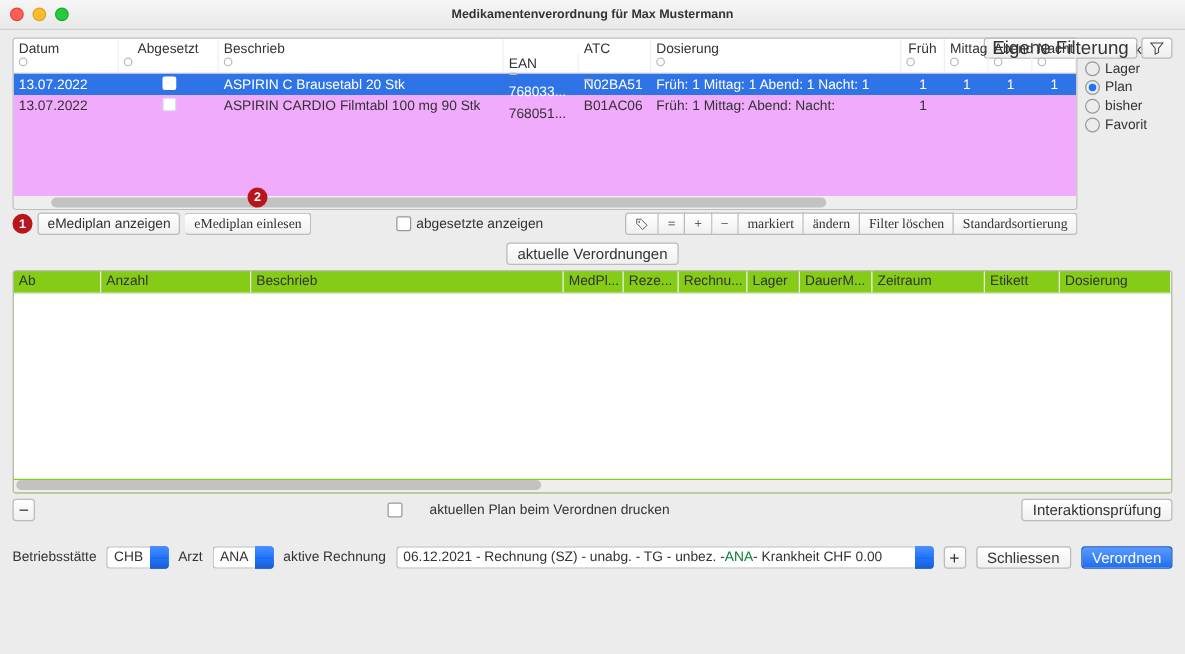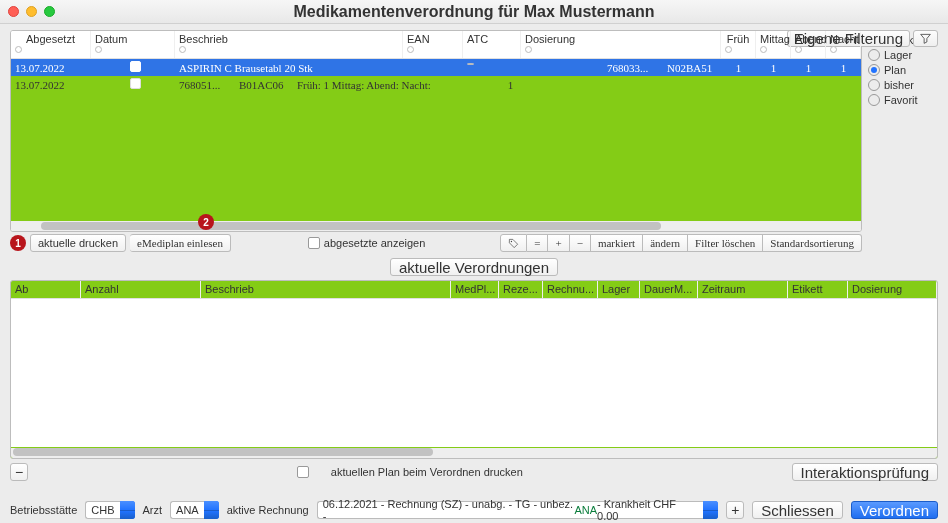--- a/index.html
+++ b/index.html
@@ -3,40 +3,40 @@
 <meta charset="utf-8">
 <style>
 * { box-sizing: border-box; margin: 0; padding: 0; }
 body { font-family: -apple-system, "Helvetica Neue", Arial, sans-serif; font-size: 11px; background: #ececec; width: 948px; height: 523px; overflow: hidden; color: #333; }
 .titlebar { height: 24px; background: linear-gradient(#f6f6f6,#e8e8e8); border-bottom: 1px solid #d0d0d0; display: flex; align-items: center; position: relative; }
 .traffic { display: flex; gap: 7px; position: absolute; left: 8px; }
 .dot { width: 11px; height: 11px; border-radius: 50%; }
 .dot.red { background: #ff5f56; border: 0.5px solid #e0443e; }
 .dot.yel { background: #ffbd2e; border: 0.5px solid #dea123; }
 .dot.grn { background: #27c93f; border: 0.5px solid #1aab29; }
-.title { flex: 1; text-align: center; font-weight: 600; font-size: 16px; }
+.title { flex: 1; text-align: center; font-weight: 600; font-size: 10px; }
 .content { padding: 6px 10px 4px 10px; }
 .toprow { display: flex; align-items: flex-start; gap: 6px; }
 .tblwrap { flex: 1; border: 1px solid #bdbdbd; background: #fff; border-radius: 3px; overflow: hidden; }
 .thead { display: flex; background: #fff; border-bottom: 1px solid #e0e0e0; height: 28px; }
 .th { padding: 2px 4px; font-size: 11px; position: relative; border-right: 1px solid #efefef; display: flex; flex-direction: column; justify-content: flex-start; gap: 1px; }
 .th .org { width: 7px; height: 7px; border-radius: 50%; border: 1px solid #bbb; background:#fff; }
 .row { display: flex; height: 17px; align-items: center; font-size: 11px; }
 .row.sel { background: #2f74e6; color: #fff; }
 .cell { padding: 0 4px; overflow: hidden; white-space: nowrap; text-overflow: ellipsis; }
 .colDatum { width: 84px; }
 .colAbg { width: 80px; text-align:center;}
 .colBeschr { flex: 1; min-width: 200px; }
-.colEAN { width: 60px; }
+.colEAN { width: 60px; margin-top: 12px; }
 .colATC { width: 58px; gap: 18px; }
 .colDos { width: 200px; }
 .colFr,.colMi,.colAb,.colNa { width: 35px; text-align:center; }
 .chkempty { width:11px;height:11px;border:1px solid #aaa;border-radius:2px;background:#fff;display:inline-block;}
 .chkwhite { width:11px;height:11px;border:1px solid #fff;border-radius:2px;background:#fff;display:inline-block;}
-.tbody { height: 162px; background:#84cc16;font-family:Liberation Serif, serif; }
+.tbody { height: 98px; background:#f0abfc; }
 .scroll { height:10px; background:#eee; display:flex; align-items:center; position:relative;}
 .thumb { height:8px; background:#c2c2c2; border-radius:4px;}
 .sidecol { width: 70px; display: flex; flex-direction: column; gap: 3px; padding-top: 4px; }
 .filterbtn { position:absolute; right:10px; top:30px; display:flex; gap:3px; }
 .btnsm { background: linear-gradient(#fdfdfd,#efefef); border: 1px solid #bbb; border-radius: 3px; padding: 2px 6px; font-size:15px; cursor:pointer; height:17px; display:flex; align-items:center;}
 .radio-item { display:flex; align-items:center; gap:4px; font-size:11px;}
 .radio { width:12px;height:12px;border:1px solid #999;border-radius:50%;display:flex;align-items:center;justify-content:center;}
 .radio.on::after { content:""; width:6px;height:6px;border-radius:50%;background:#2173ff;}
 .belowtbl { display:flex; align-items:center; gap:4px; margin-top:2px; }
 .numbadge { width:16px;height:16px;border-radius:50%;background:#b8151c;color:#fff;display:flex;align-items:center;justify-content:center;font-weight:bold;font-size:10px;}
@@ -48,21 +48,21 @@
 .cent { display:flex; justify-content:center; margin:6px 0 4px;}
 .tbl2wrap { border:1px solid #bdbdbd; background:#84cc16; border-radius:3px; overflow:hidden; margin: 0 0 2px 0;}
 .th2 { display:flex; height:18px; border-bottom:1px solid #e0e0e0;}
 .th2 > div { padding:2px 4px; font-size:11px; border-right:1px solid #efefef;}
 .body2 { height:148px; background:#fff;}
 .scroll2 { height:10px; background:#eee;}
 .thumb2 { height:8px; width:420px; background:#c2c2c2; border-radius:4px; margin-left:2px; margin-top:1px;}
 .footrow { display:flex; align-items:center; gap:6px; margin-top:4px;}
 .sqbtn { width:18px;height:18px; border:1px solid #bbb; background:linear-gradient(#fff,#f0f0f0); border-radius:3px; display:flex;align-items:center;justify-content:center;cursor:pointer; font-size:14px;}
 .chk2 { width:12px;height:12px;border:1px solid #999;border-radius:2px;background:#fff;}
-.longbtn { border:1px solid #bbb; background:linear-gradient(#fff,#f0f0f0); padding:2px 8px; font-size:15px; cursor:pointer; border-radius:3px; height:18px;display:flex;align-items:center;}
+.longbtn { border:1px solid #bbb; background:linear-gradient(#fff,#f0f0f0); padding:2px 8px; font-size:12px; cursor:pointer; border-radius:3px; height:18px;display:flex;align-items:center;}
 .bottom { display:flex; align-items:center; gap:8px; margin-top:20px; padding-bottom:4px;}
 .sel { display:flex;align-items:center; gap:0;}
 .sel .val { border:1px solid #bbb; border-right:none; padding:2px 5px; background:#fff; border-radius:3px 0 0 3px; height:18px; display:flex;align-items:center; font-size:11px;}
 .sel .stepper { width:15px; height:18px; background:#2173ff; border-radius:0 3px 3px 0; display:flex; flex-direction:column; cursor:pointer;}
 .stepper::before { content:""; flex:1; background:linear-gradient(#4a8fff,#2173ff); border-radius:0 3px 0 0; border-bottom:0.5px solid #1a5cc9;}
 .stepper::after { content:""; flex:1; background:linear-gradient(#2173ff,#1a5fc9); border-radius:0 0 3px 0;}
 .primary { background:linear-gradient(#5a9aff,#1f6ef0); color:#fff; border:1px solid #1a5cc9;}
 .greenish { color:#0b7d3c; font-weight:500;}
 svg.icon { width:11px; height:11px; }
 </style>
@@ -85,26 +85,26 @@
         <path d="M1 2h14l-5 6v5l-4 2v-7z" fill="none" stroke="#444" stroke-width="1.2"></path>
       </svg>
   </div>
 </div>
 
 <div class="content">
   <div class="toprow">
     <div style="flex:1;">
       <div class="tblwrap">
         <div class="thead">
+          <div class="th colDatum">
+              <span>Datum</span>
+              <span class="org"></span>
+            </div>
           <div class="th colAbg">
               <span>Abgesetzt</span>
-              <span class="org"></span>
-            </div>
-          <div class="th colDatum">
-              <span>Datum</span>
               <span class="org"></span>
             </div>
           <div class="th colBeschr">
               <span>Beschrieb</span>
               <span class="org"></span>
             </div>
           <div class="th colEAN">
               <span>EAN</span>
               <span class="org"></span>
             </div>
@@ -133,45 +133,47 @@
               <span class="org"></span>
             </div>
         </div>
         <div class="tbody">
           <div class="row sel">
             <div class="cell colDatum">13.07.2022</div>
             <div class="cell colAbg"><span class="chkwhite"></span></div>
             <div class="cell colBeschr">ASPIRIN C Brausetabl 20 Stk</div>
             <div class="cell colEAN">768033...</div>
             <div class="cell colATC">N02BA51</div>
+            <div class="cell colDos">Früh: 1 Mittag: 1 Abend:  1 Nacht:  1</div>
             <div class="cell colFr">1</div>
             <div class="cell colMi">1</div>
             <div class="cell colAb">1</div>
             <div class="cell colNa">1</div>
           </div>
           <div class="row">
             <div class="cell colDatum">13.07.2022</div>
             <div class="cell colAbg"><span class="chkempty" style="border-color:#ddd;"></span></div>
+            <div class="cell colBeschr">ASPIRIN CARDIO Filmtabl 100 mg 90 Stk</div>
             <div class="cell colEAN">768051...</div>
             <div class="cell colATC">B01AC06</div>
             <div class="cell colDos">Früh: 1 Mittag:  Abend:   Nacht:</div>
             <div class="cell colFr">1</div>
             <div class="cell colMi"></div>
             <div class="cell colAb"></div>
             <div class="cell colNa"></div>
           </div>
         </div>
         <div class="scroll">
           <div class="thumb" style="width:620px; margin-left:30px;"></div>
         </div>
       </div>
 
       <div class="belowtbl">
         <div class="numbadge">1</div>
-        <div class="segbtn" style="border-radius:3px;">aktuelle drucken</div>
+        <div class="segbtn" style="border-radius:3px;">eMediplan anzeigen</div>
         <div class="segbtn" style="border-radius:3px;">eMediplan einlesen</div>
         <div class="numbadge" style="margin-left:-18px; position:relative; left:-120px; top:-20px; visibility:hidden;"></div>
         <div style="margin-left:auto; display:flex; align-items:center; gap:4px;">
           <span class="chk2"></span>
           <span>abgesetzte anzeigen</span>
         </div>
         <div class="midbtns">
           <div class="segbtn">
             <svg class="icon" viewBox="0 0 16 16">
                 <path d="M2 2h5l7 7-5 5-7-7z" fill="none" stroke="#444"></path>

